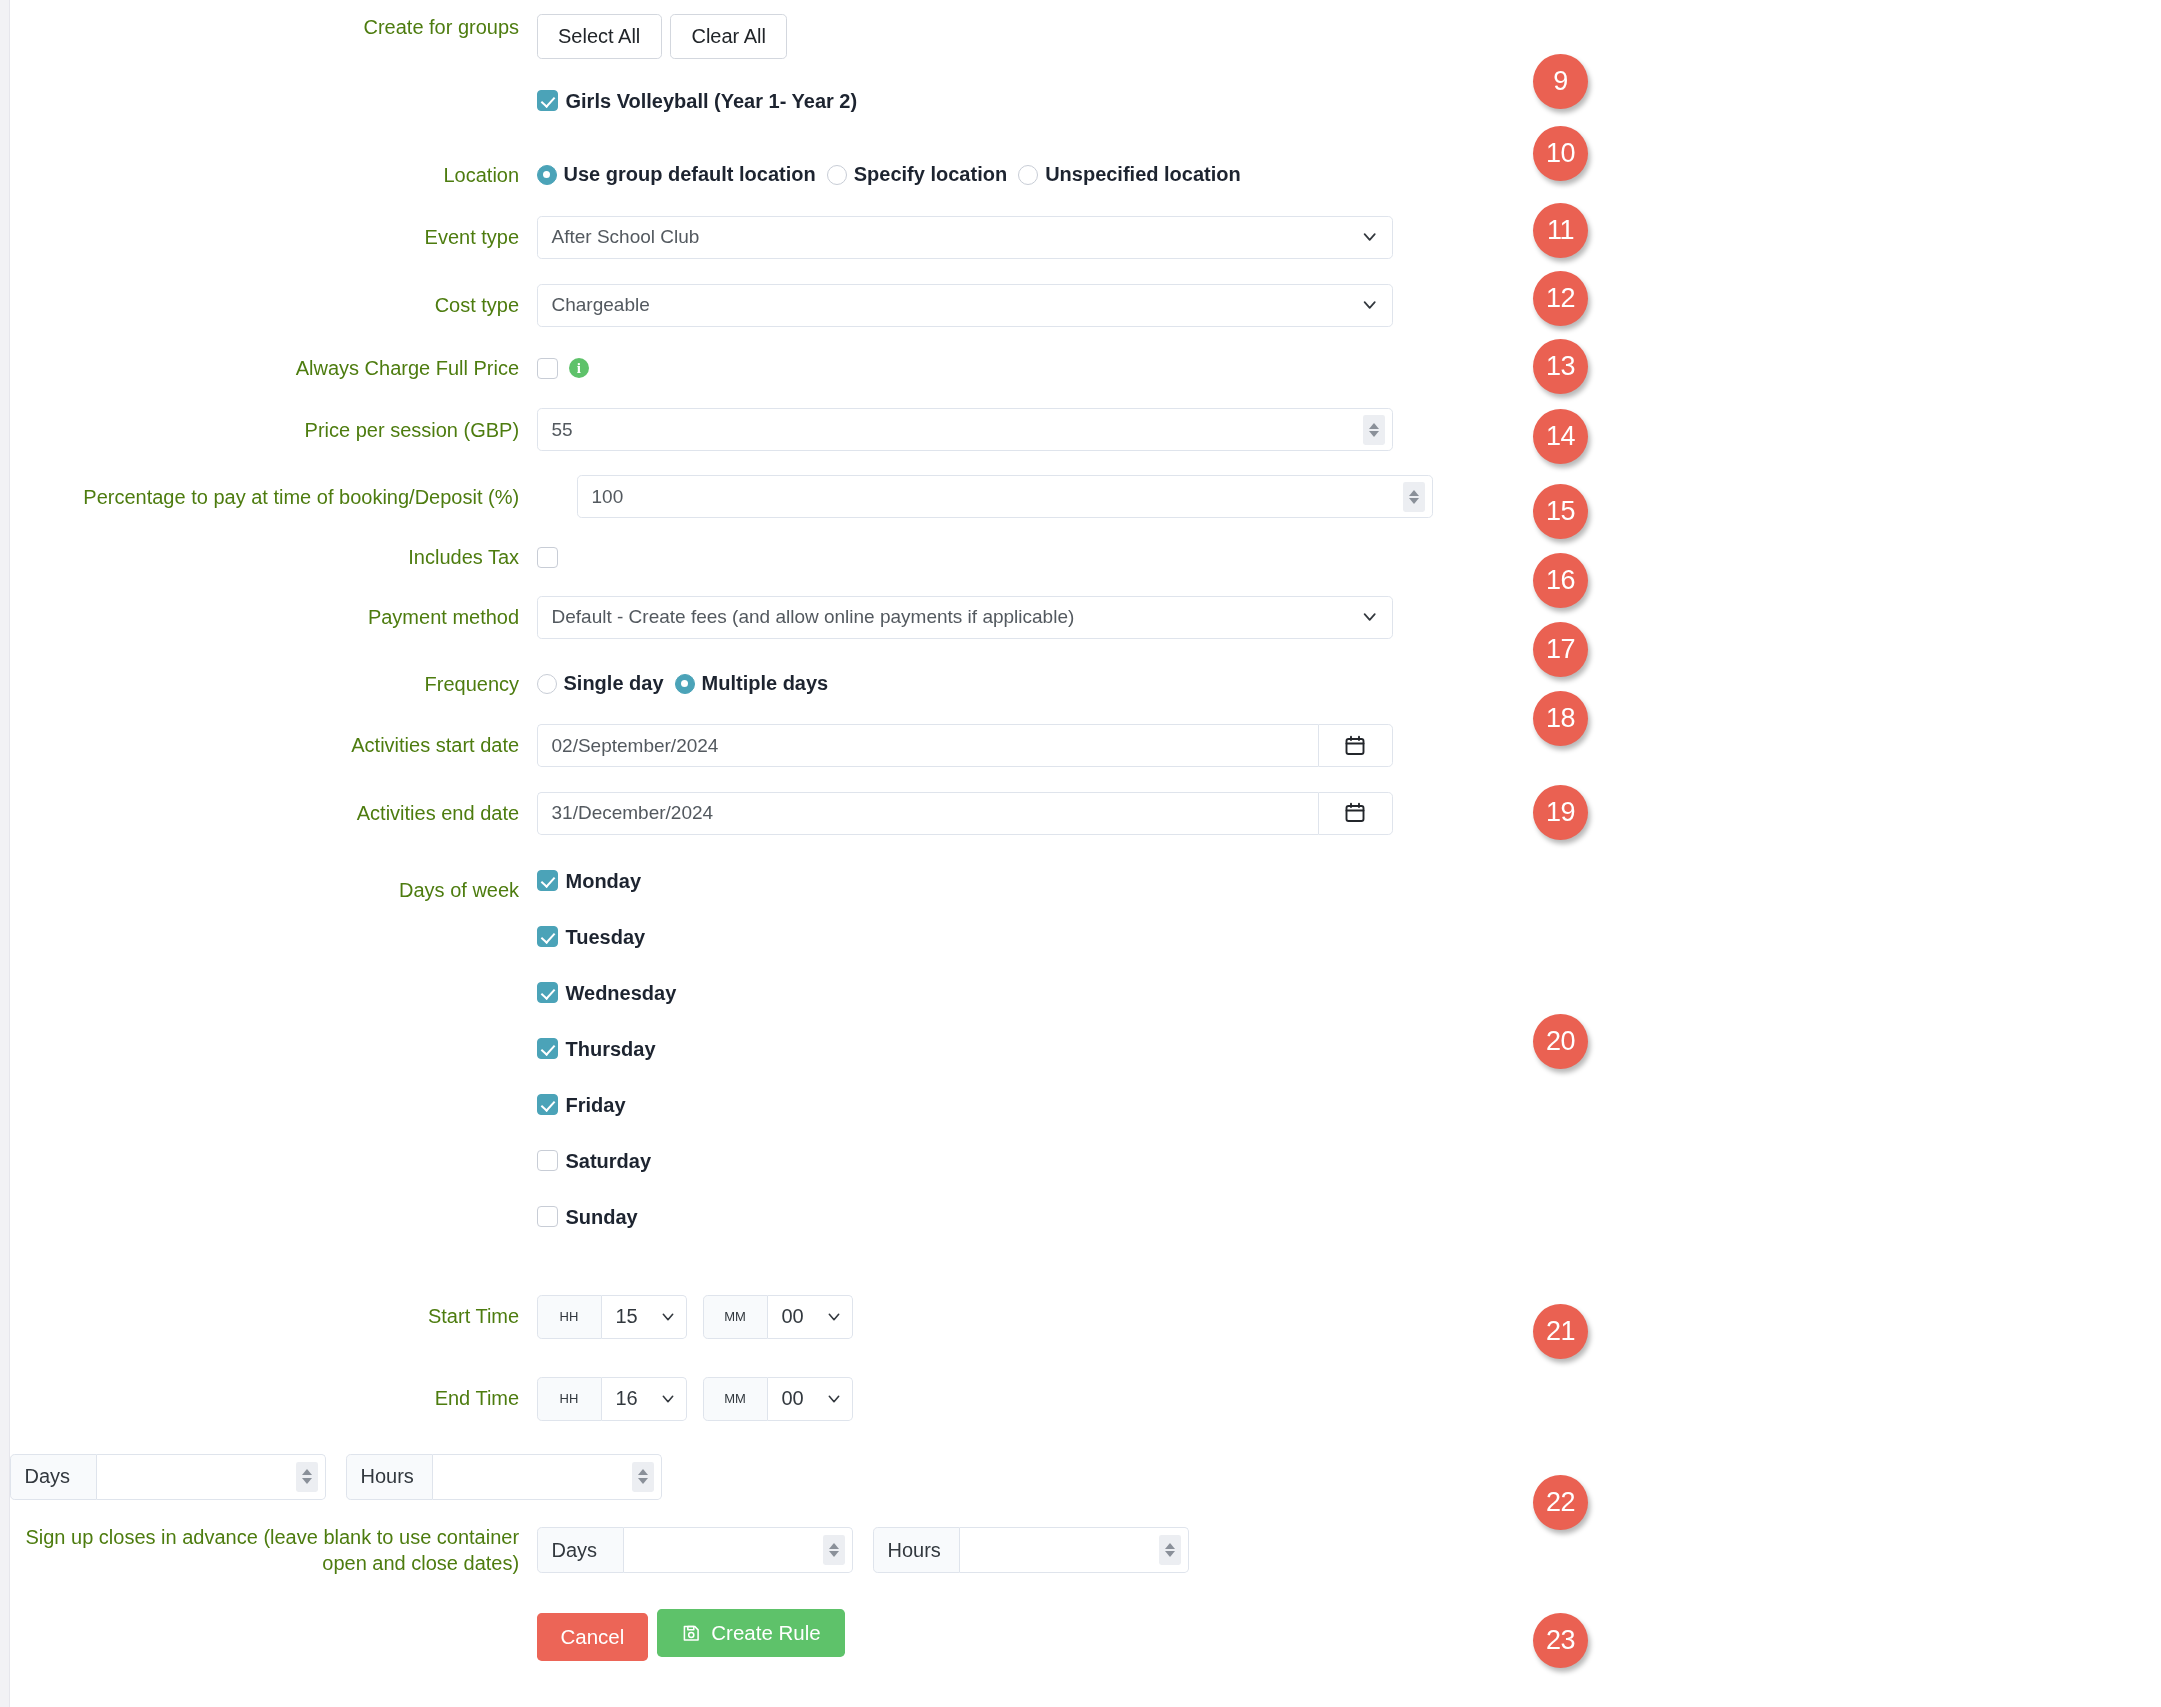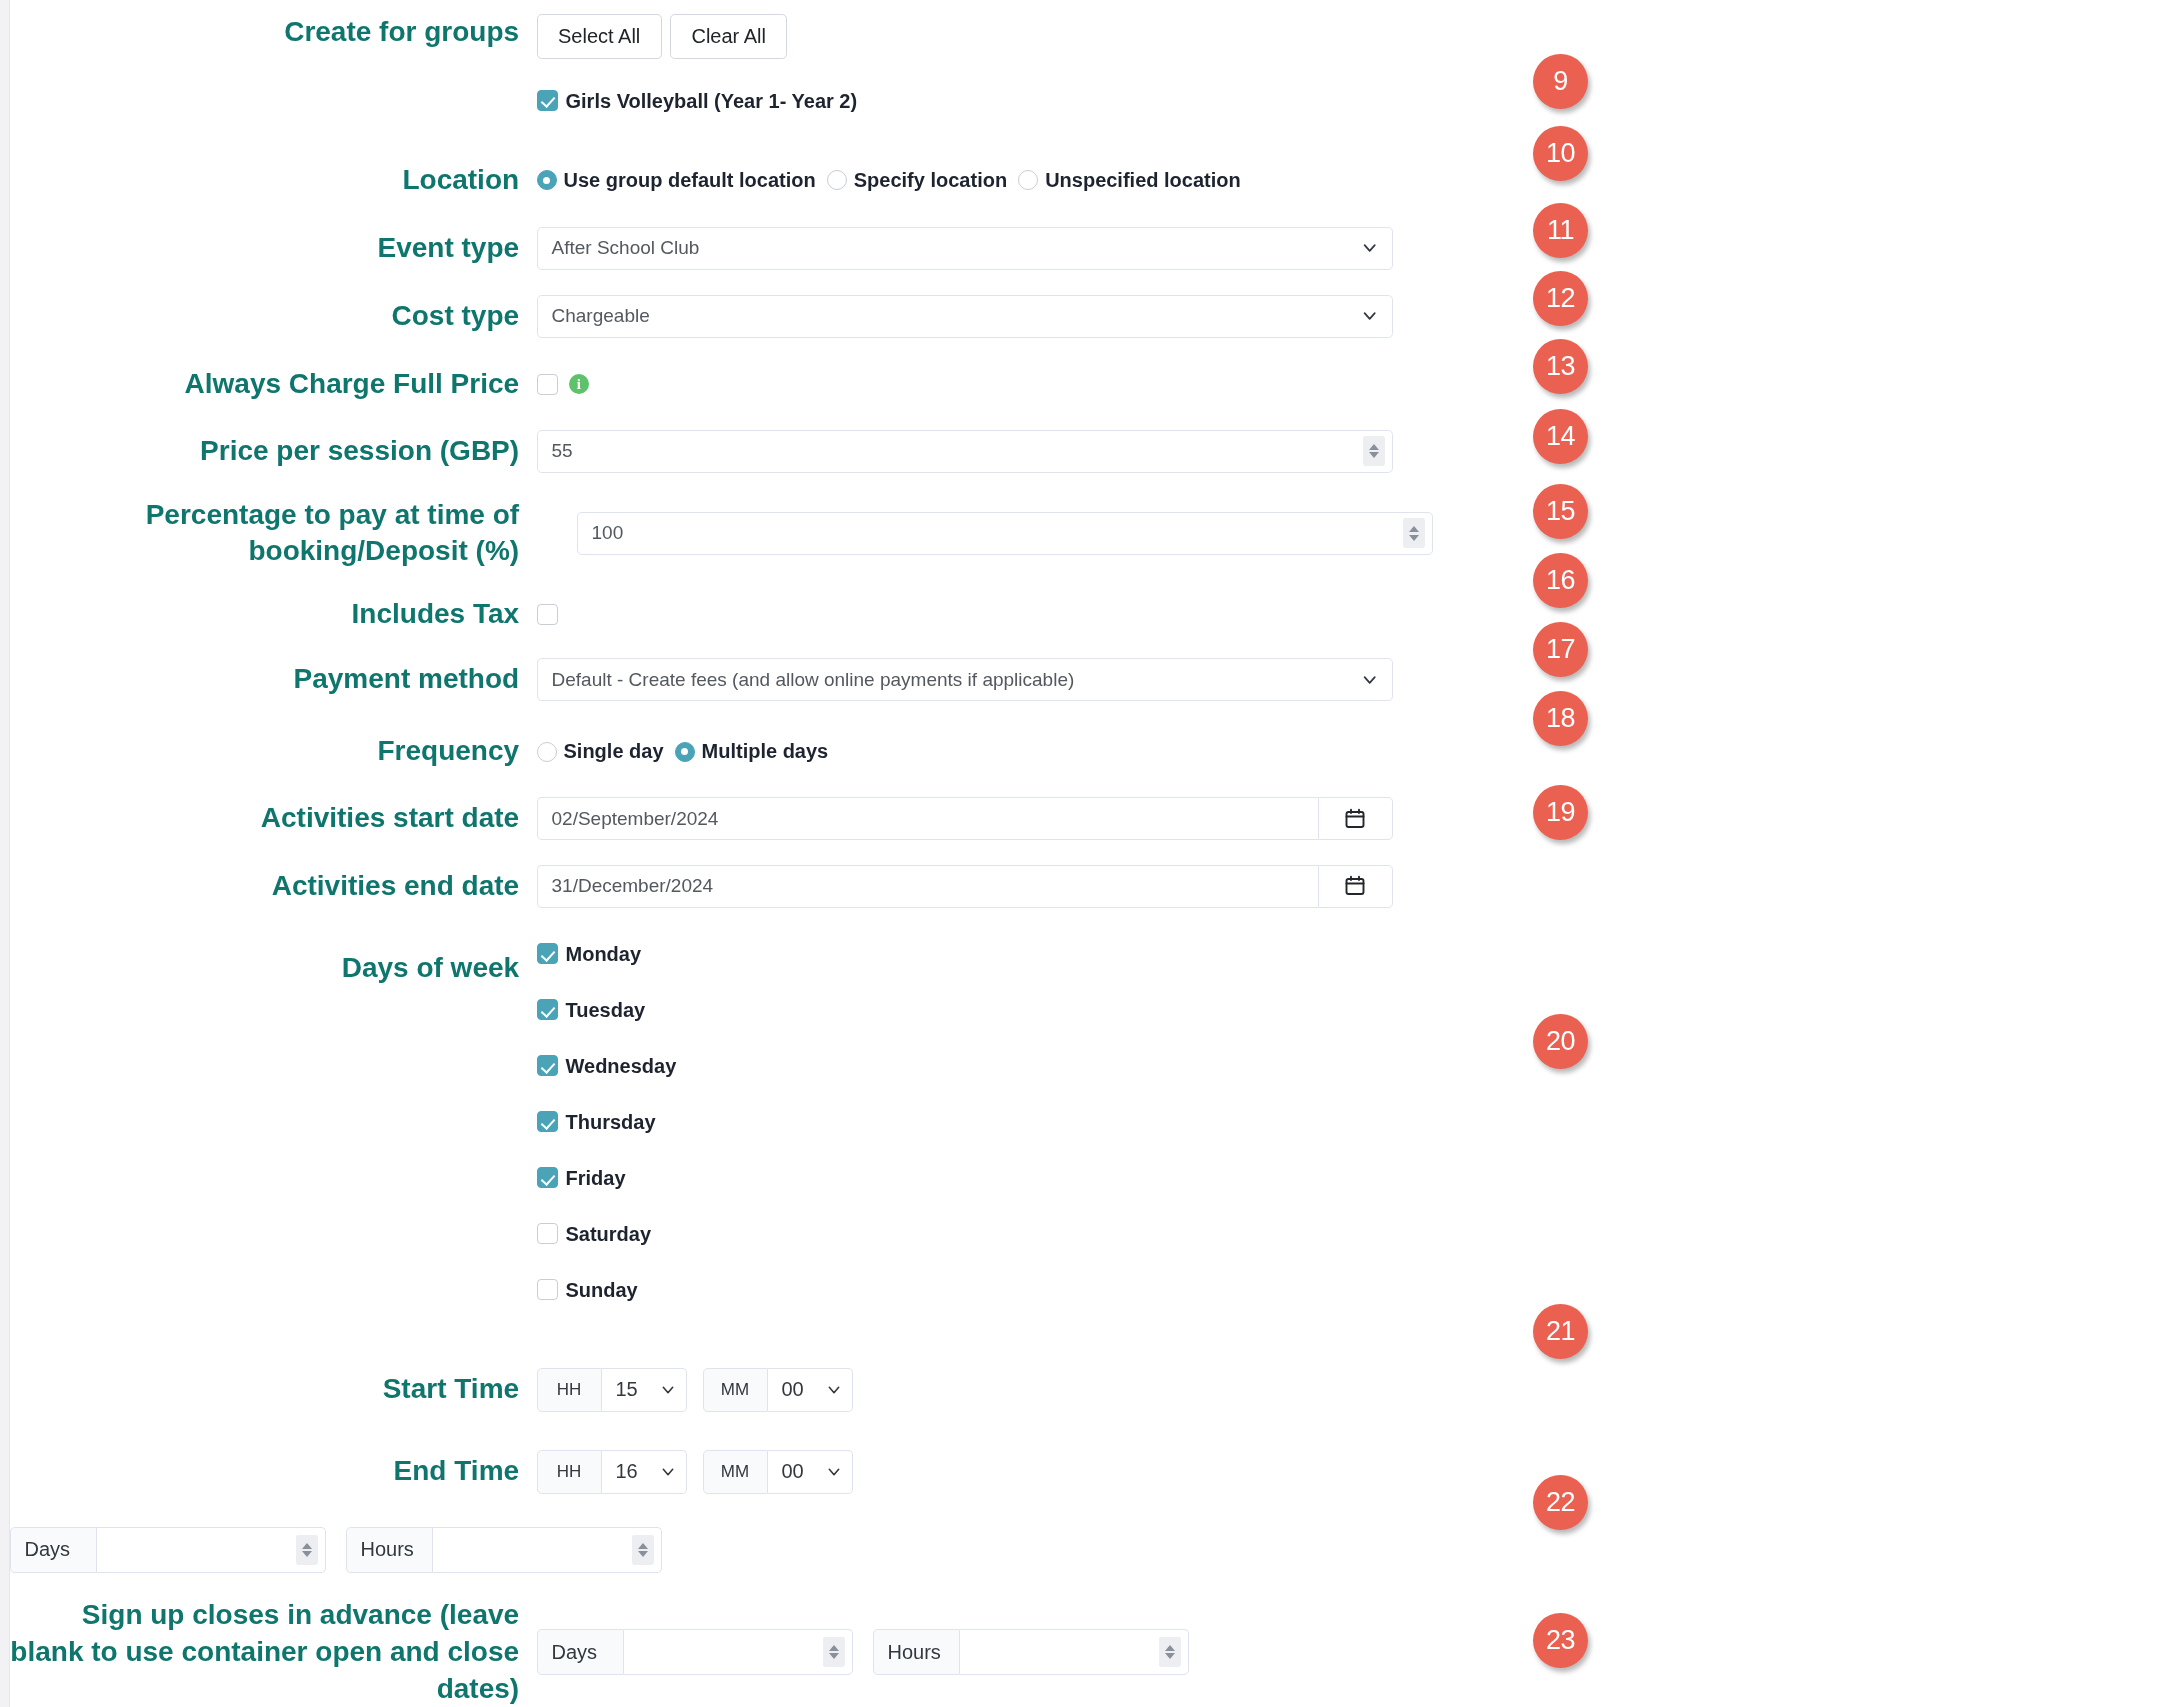--- a/index.html
+++ b/index.html
@@ -39,23 +39,23 @@
   .row {
     display: flex;
     align-items: flex-start;
     width: 100%;
   }
   .label {
     width: 527px;
     flex: 0 0 527px;
     text-align: right;
     padding-right: 17.4px;
-    font-size: 28px;
-    font-weight: 700;
-    color: #0f766e;
+    font-size: 20px;
+    font-weight: 400;
+    color: #4d7c0f;
     line-height: 1.32;
   }
   .field {
     flex: 1 1 auto;
     padding-left: 0;
   }
 
   
   .btn {
     display: inline-block;
@@ -233,21 +233,21 @@
     display: flex; align-items: stretch;
     margin-right: 16px;
   }
   .tprefix {
     min-width: 65px;
     height: 44px;
     background: #f8fafc;
     border: 0.8px solid #dfe4ec;
     border-radius: 4.7px 0 0 4.7px;
     display: flex; align-items: center; justify-content: center;
-    font-size: 17px;
+    font-size: 13px;
     color: #32383e;
     padding: 0 12.6px;
   }
   .tselect {
     width: 85px;
     height: 44px;
     background: #fff;
     border: 0.8px solid #dfe4ec;
     border-left: none;
     border-radius: 0 4.7px 4.7px 0;

